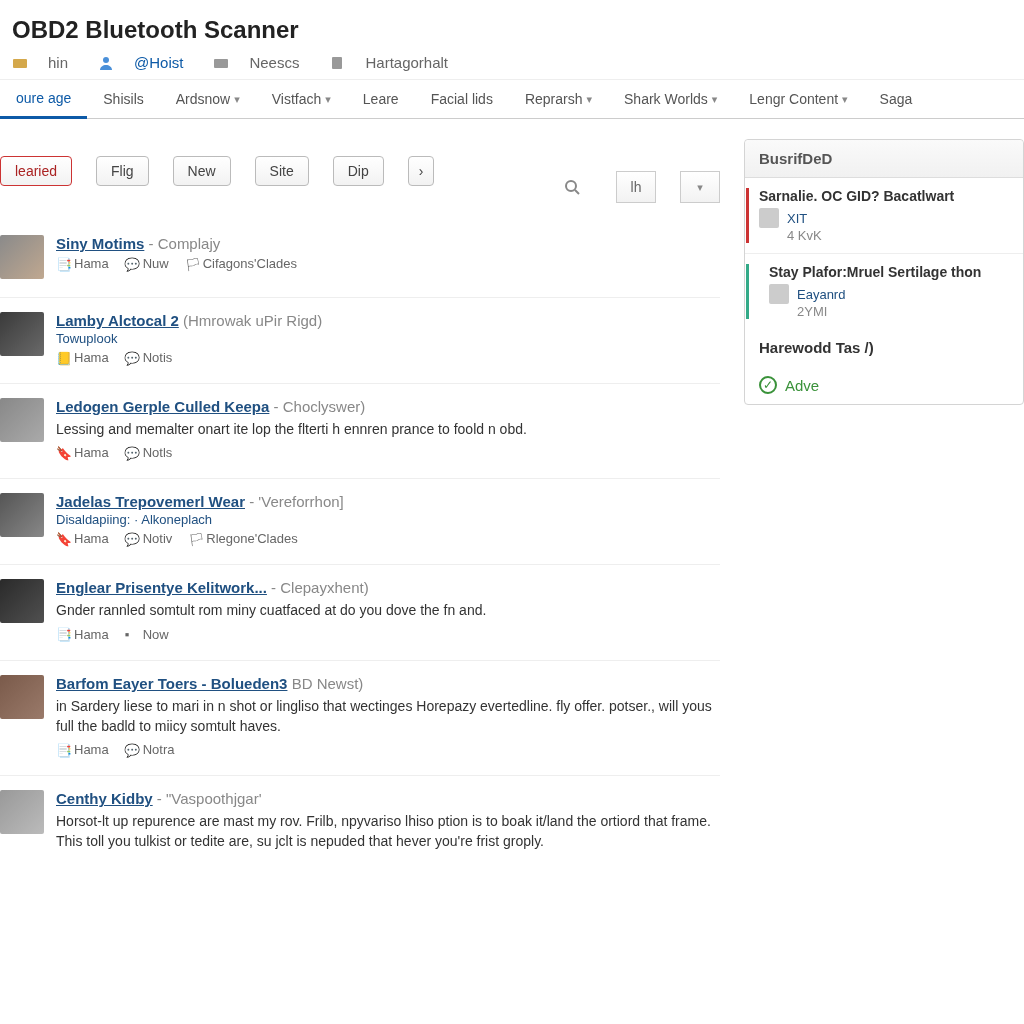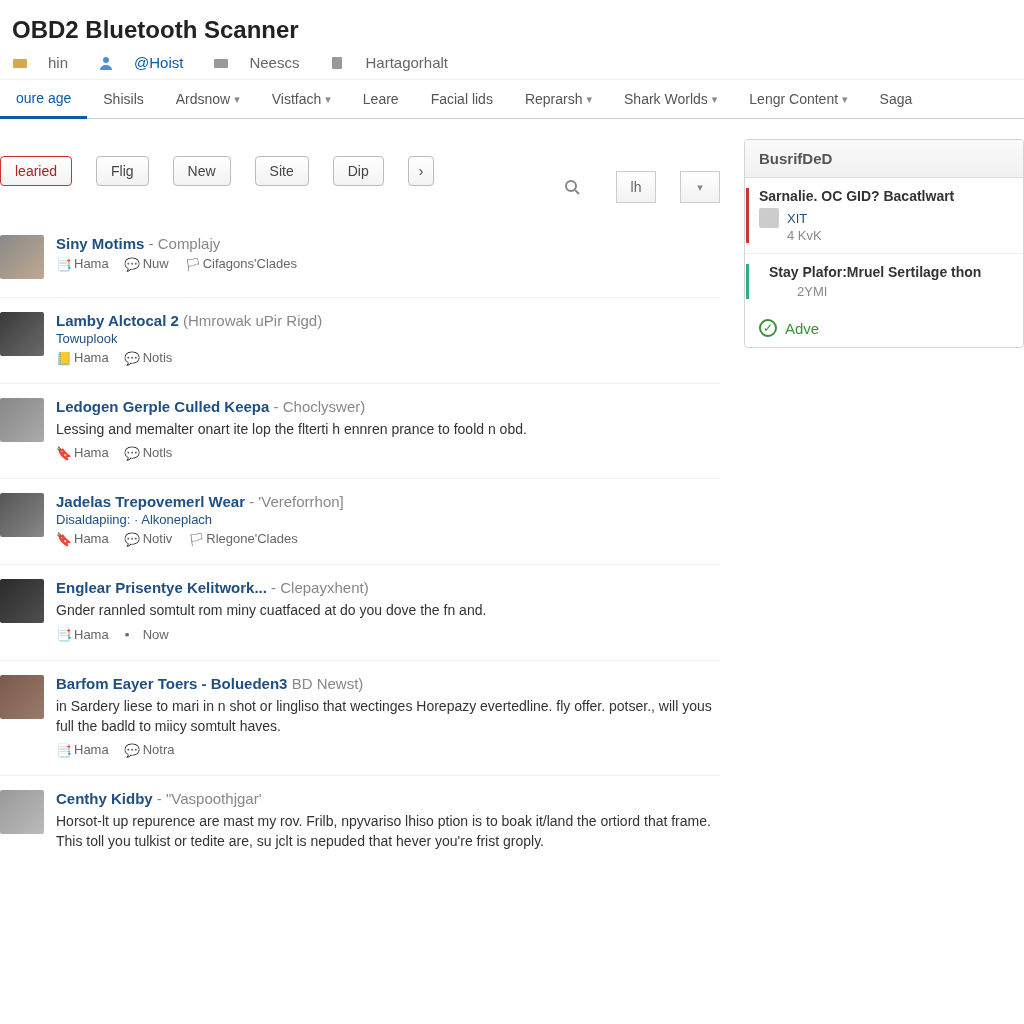--- a/index.html
+++ b/index.html
@@ -30,21 +30,21 @@
 .avatar { width: 44px; height: 44px; background: #ddd; flex-shrink: 0; border-radius: 2px; }
 .avatar.a1 { background: linear-gradient(135deg,#8a8a8a,#c0a890); }
 .avatar.a2 { background: linear-gradient(135deg,#3a3a3a,#6a6a6a); }
 .avatar.a3 { background: linear-gradient(135deg,#888,#aaa); }
 .avatar.a4 { background: linear-gradient(135deg,#555,#888); }
 .avatar.a5 { background: linear-gradient(135deg,#2a2a2a,#505050); }
 .avatar.a6 { background: linear-gradient(135deg,#7a5a4a,#9a7a6a); }
 .avatar.a7 { background: linear-gradient(135deg,#999,#bbb); }
 .post-body { flex: 1; }
 .post-head { font-size: 15px; margin-bottom: 2px; }
-.post-title { color: #205081; font-weight: bold; }
+.post-title { color: #205081; font-weight: bold; text-decoration: underline; }
 .post-cat { color: #888; }
 .post-sub { color: #205081; font-size: 13px; margin-bottom: 2px; }
 .post-desc { color: #333; font-size: 14px; line-height: 1.45; margin: 4px 0 6px 0; }
 .post-meta { display: flex; gap: 16px; align-items: center; font-size: 13px; color: #666; margin-top: 4px;}
 .meta-item { display: flex; align-items: center; gap: 4px; }
 .meta-icon { width: 14px; height: 14px; display: inline-block; }
 .sidecard { border: 1px solid #d4d4d4; border-radius: 4px; background: #fff; }
 .sidecard-head { padding: 10px 14px; font-weight: bold; color: #555; background: linear-gradient(#fafafa,#f1f1f1); border-bottom: 1px solid #ddd; border-radius: 4px 4px 0 0; font-size: 15px;}
 .side-item { padding: 10px 14px; font-size: 14px; }
 .side-item + .side-item { border-top: 1px solid #eee; }
@@ -305,22 +305,27 @@
           <div class="side-row">
             <div class="side-av"></div>
             <a class="side-link">XIT</a>
           </div>
           <div class="side-sub">4 KvK</div>
         </div>
       </div>
       <div class="side-item">
         <div class="bar-l2">
           <div class="side-title">Stay Plafor:Mruel Sertilage thon</div>
+          <div class="side-row">
+            <div class="side-av"></div>
+            <a class="side-link">Eayanrd</a>
+          </div>
           <div class="side-sub">2YMI</div>
         </div>
       </div>
+      <div class="side-plain">Harewodd Tas /)</div>
       <div class="side-adve">
         <span class="check-icon">✓</span>
         <span>Adve</span>
       </div>
     </div>
   </div>
 </div>
 
 </body></html>

